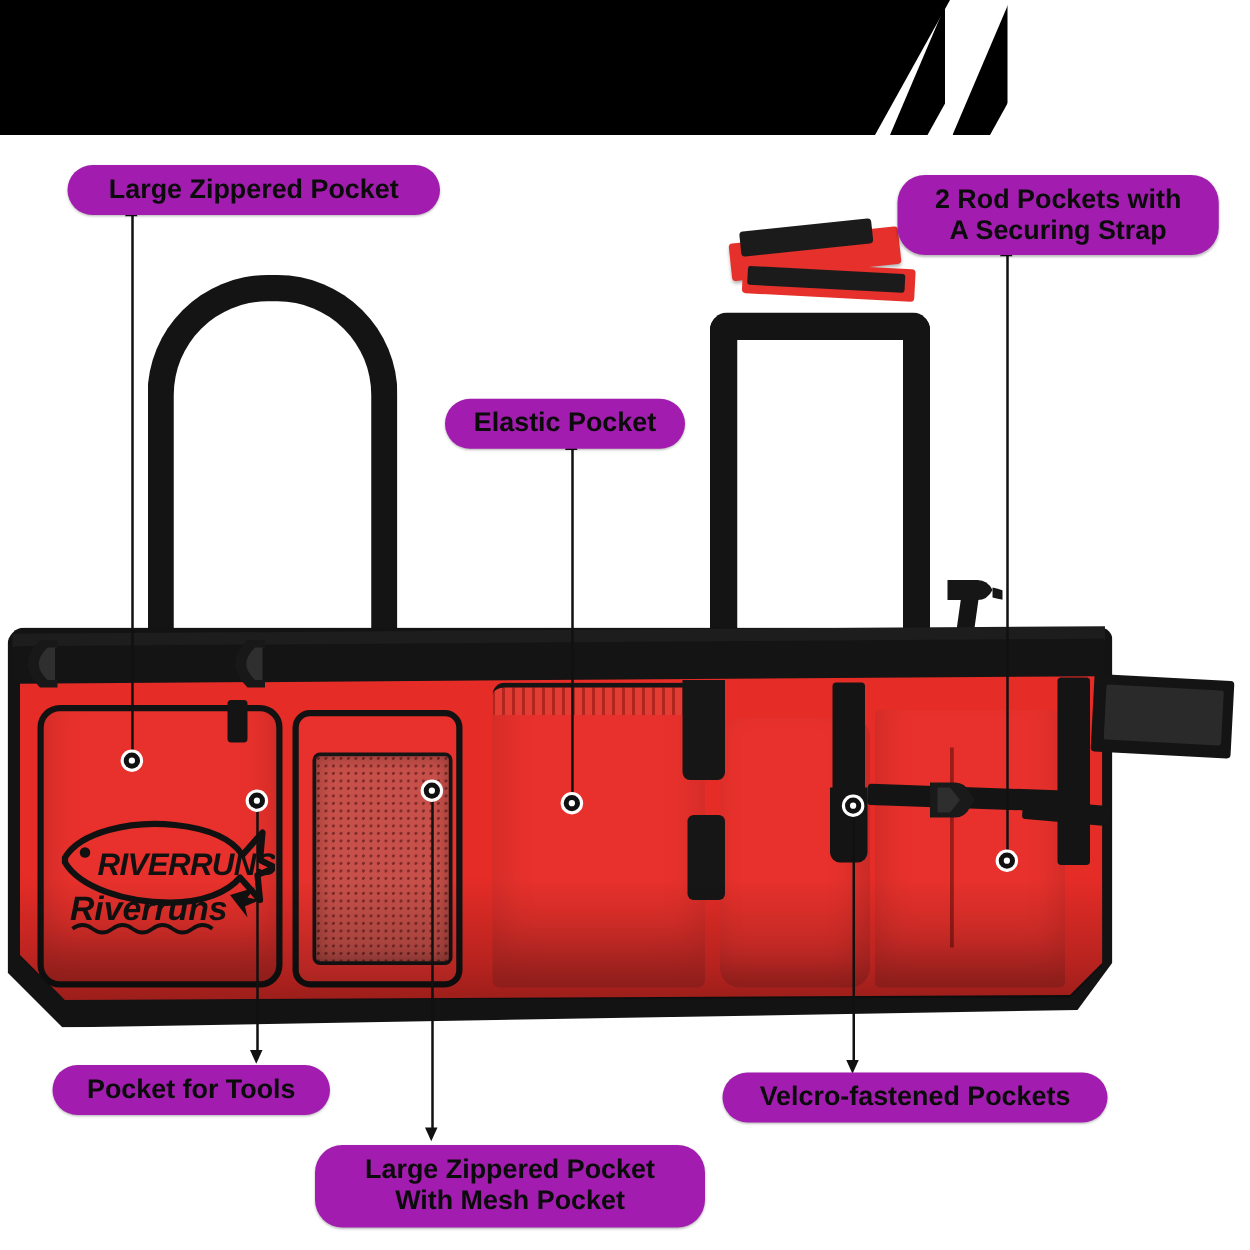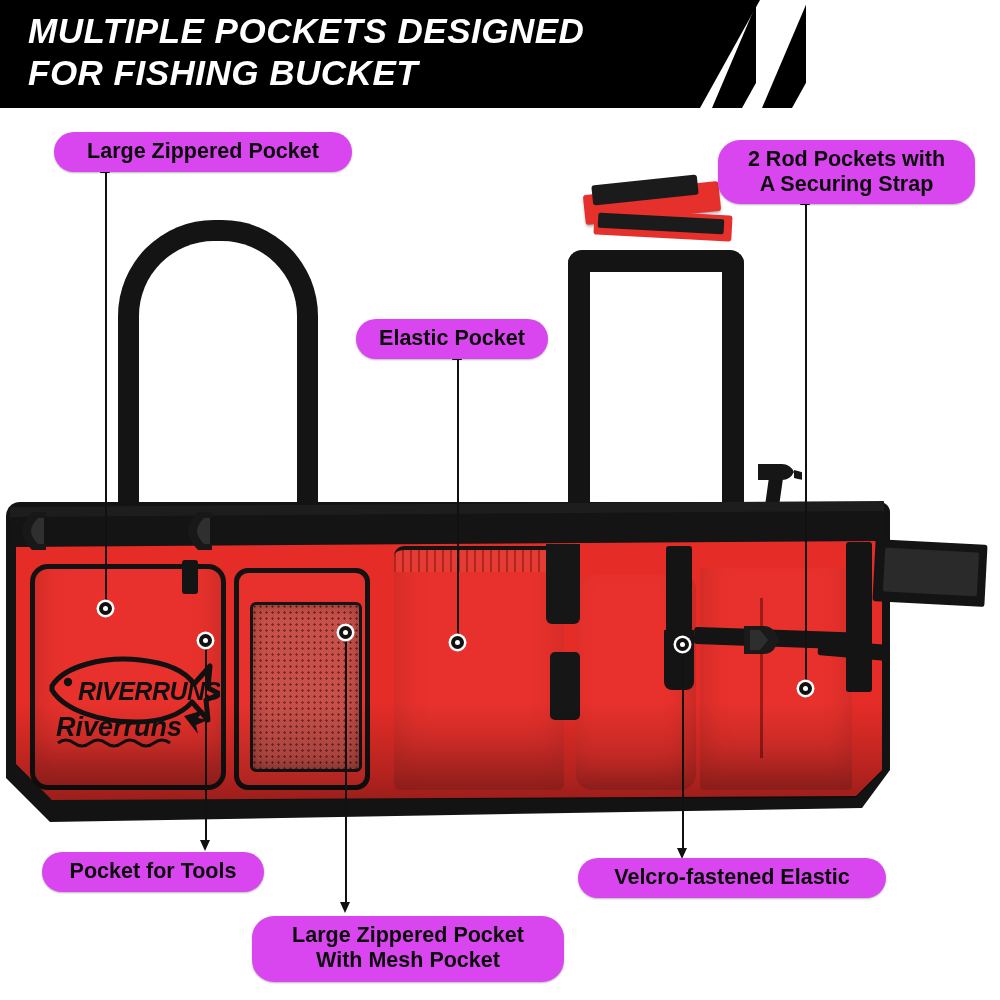--- a/index.html
+++ b/index.html
@@ -11,21 +11,21 @@
   .banner-main{position:absolute;left:0;top:0;width:760px;height:108px;background:#000;
      clip-path:polygon(0 0, 760px 0, 700px 108px, 0 108px);}
   .slash{position:absolute;top:0;height:108px;background:#000;}
   .slash.s1{left:712px;width:44px;clip-path:polygon(46px 0,90px 0,30px 108px,0 108px);}
   .slash.s2{left:762px;width:44px;clip-path:polygon(46px 0,90px 0,30px 108px,0 108px);}
   .banner-title{position:absolute;left:28px;top:10px;width:700px;color:#fff;
      font-size:35px;font-weight:bold;font-style:italic;line-height:1.20;
      letter-spacing:0.5px;white-space:pre-line;font-family:"Liberation Sans",sans-serif;}
 
   
-  .label{position:absolute;background:#d946ef;border-radius:22px;color:#0b0b0b;
+  .label{position:absolute;background:#a21caf;border-radius:22px;color:#0b0b0b;
      font-weight:bold;font-size:21.5px;line-height:1.18;text-align:center;
      padding:7px 15px;box-sizing:border-box;white-space:pre-line;
      box-shadow:0 1px 2px rgba(0,0,0,.28);font-family:"Liberation Sans",sans-serif;}
 
   
   .leader{position:absolute;background:#111;width:1.6px;}
   .arrow-up,.arrow-down{position:absolute;width:0;height:0;border-left:5.5px solid transparent;border-right:5.5px solid transparent;}
   .arrow-up{border-bottom:11px solid #111;}
   .arrow-down{border-top:11px solid #111;}
   .dot{position:absolute;width:13px;height:13px;border-radius:50%;background:#111;
@@ -115,22 +115,20 @@
 </style>
 </head>
 <body>
 
 <div id="stage">
 
   <div class="banner-wrap">
     <div class="banner-main"></div>
     <div class="slash s1"></div>
     <div class="slash s2"></div>
-    <div class="banner-title">MULTIPLE POCKETS DESIGNED
-FOR FISHING BUCKET</div>
   </div>
 
   <div id="product">
 
     <div class="handle handle-l"></div>
     <div class="handle handle-r"></div>
 
     <div class="sec-strap"></div>
     <div class="sec-strap-velcro"></div>
     <div class="sec-strap2"></div>
@@ -243,15 +241,15 @@
   <div class="label" style="left:718px;top:140px;width:257px;height:64px;">2 Rod Pockets with
 A Securing Strap</div>
 
   <div class="label" style="left:42px;top:852px;width:222px;height:40px;">Pocket for Tools</div>
 
   <div class="label" style="left:356px;top:319px;width:192px;height:40px;">Elastic Pocket</div>
 
   <div class="label" style="left:252px;top:916px;width:312px;height:66px;">Large Zippered Pocket
 With Mesh Pocket</div>
 
-  <div class="label" style="left:578px;top:858px;width:308px;height:40px;">Velcro-fastened Elastic</div>
+  <div class="label" style="left:578px;top:858px;width:308px;height:40px;">Velcro-fastened Pockets</div>
 
 </div>
 
 </body></html>

